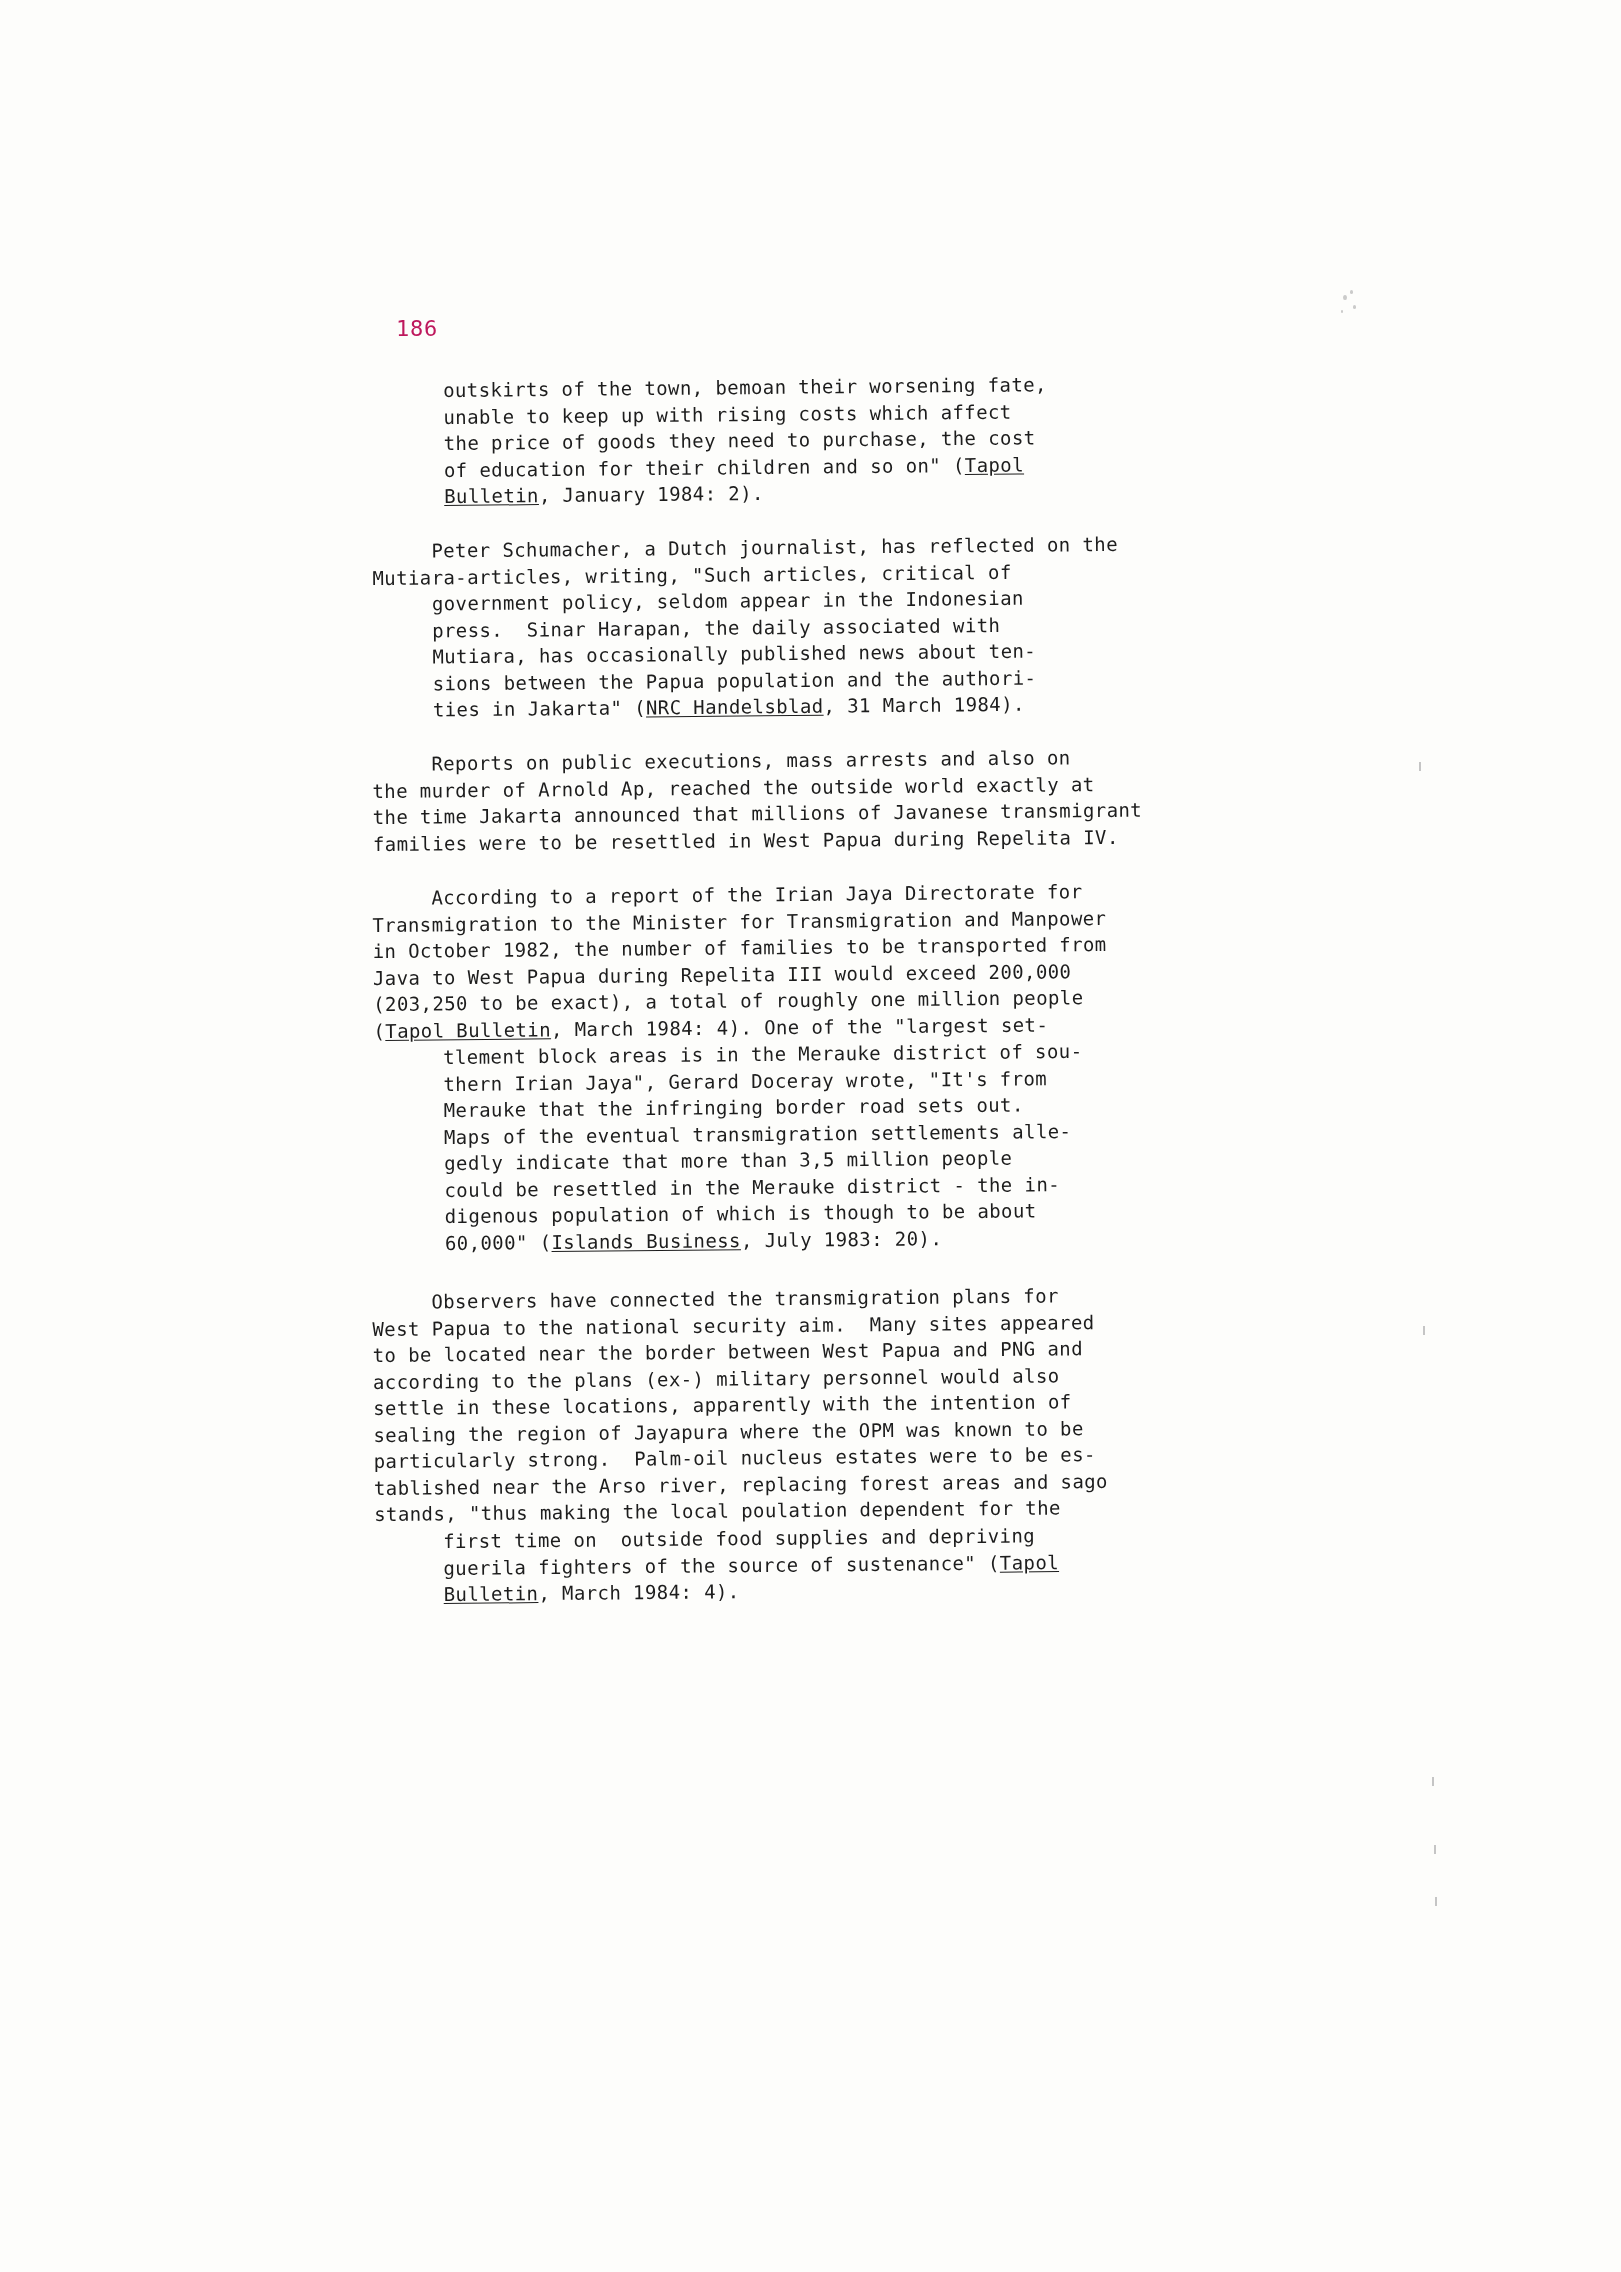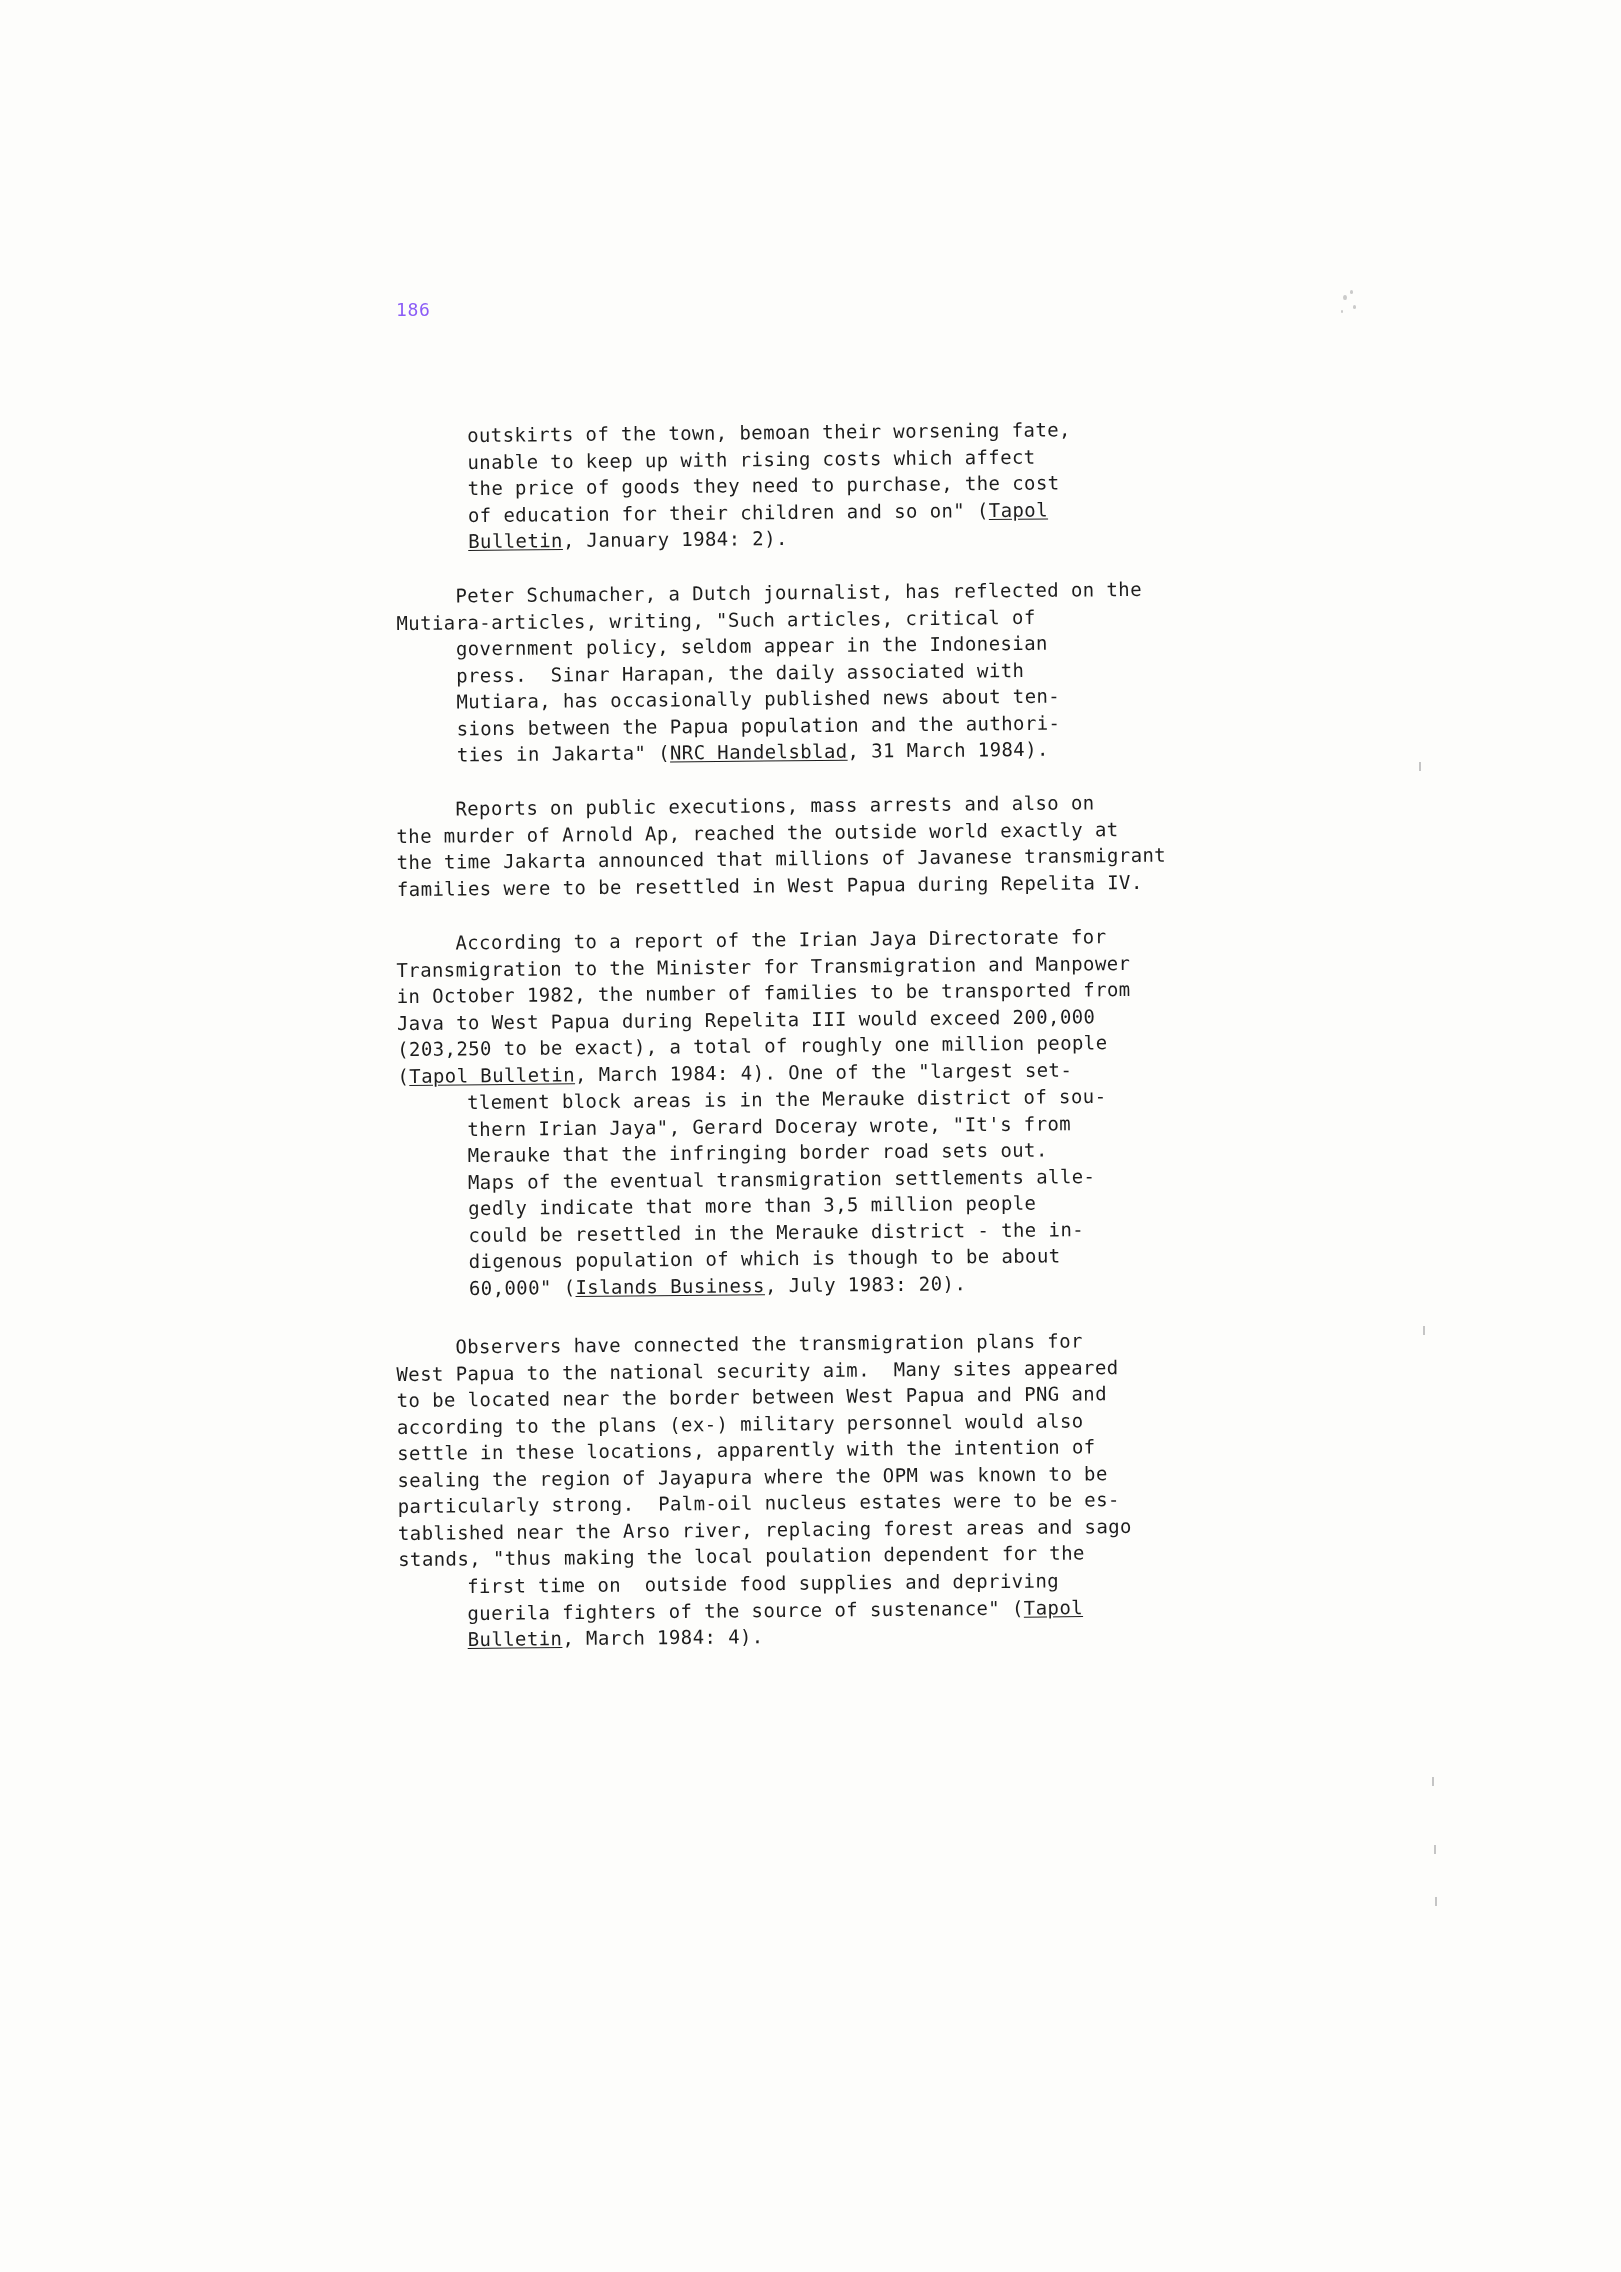--- a/index.html
+++ b/index.html
@@ -27,32 +27,31 @@
   .speck {
     position: absolute;
     background: #b9b9b9;
     border-radius: 50%;
     opacity: .75;
   }
 
   .folio {
     position: absolute;
     left: 396px;
-    top: 299px;
-    font-size: 18px;
+    top: 316px;
+    font-size: 22px;
     letter-spacing: 0.7px;
-    color: #8b5cf6;
+    color: #be185d;
   }
 
   .body-col {
     position: absolute;
-    left: 396px;
+    left: 372px;
     top: 377px;
     width: 993px;
-    margin-top: 45px;
   }
 
   
   .blk {
     font-size: 19px;
     line-height: 26.5px;
     letter-spacing: 0.4px;
     color: #1d1d1d;
     white-space: pre-wrap;
     -webkit-font-smoothing: antialiased;

